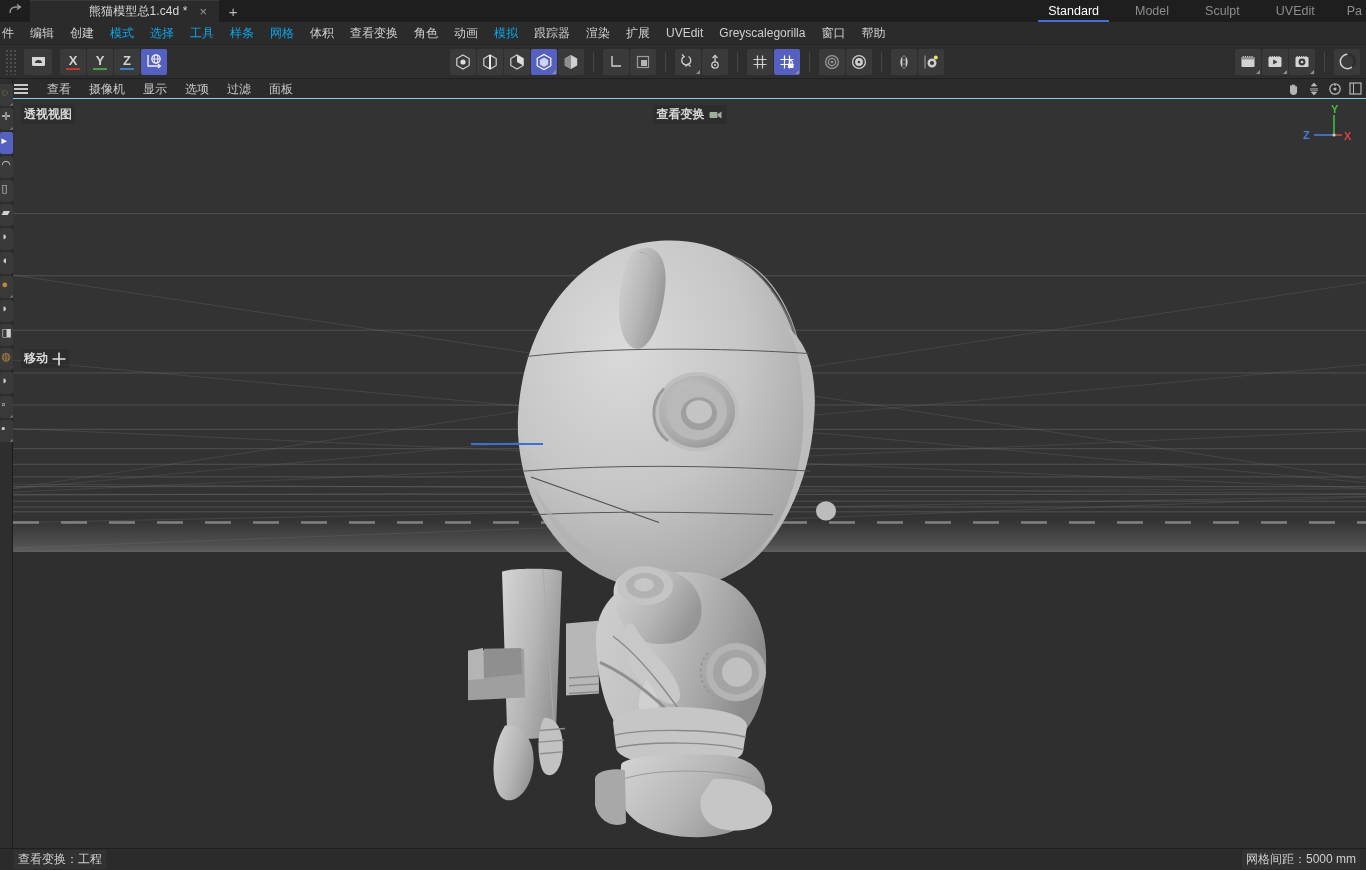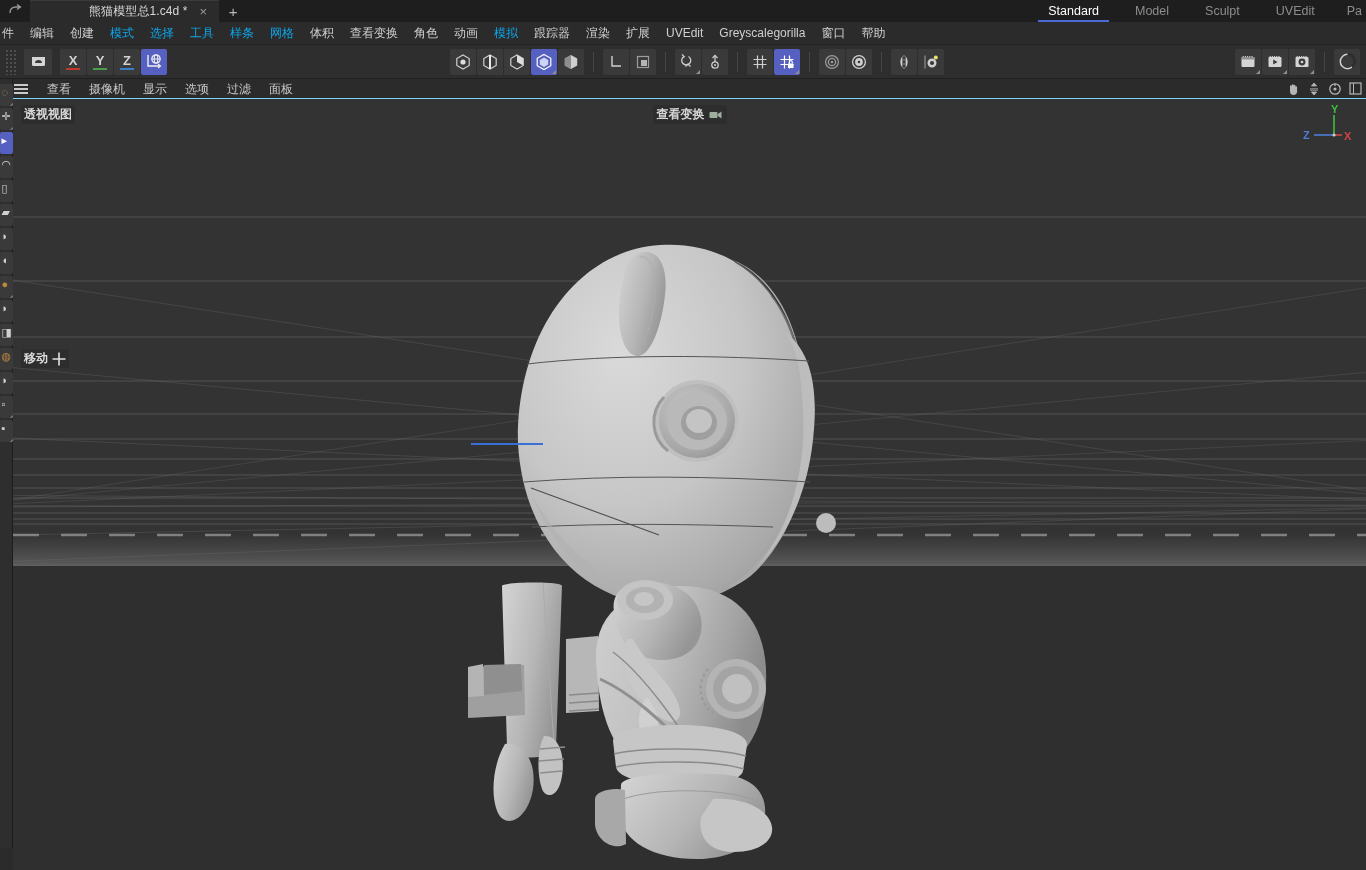--- a/index.html
+++ b/index.html
@@ -665,14 +665,18 @@
         <line x1="38" y1="30" x2="18" y2="30" stroke="#4a7ed8" stroke-width="1.6"></line>
         <line x1="38" y1="30" x2="46" y2="30" stroke="#d04545" stroke-width="1.6"></line>
         <circle cx="38" cy="30" r="1.6" fill="#c8c8c8"></circle>
         <text x="35" y="8" fill="#3fbf3f" font-size="11" font-family="Liberation Sans, sans-serif">Y</text>
         <text x="7" y="34" fill="#4a7ed8" font-size="11" font-family="Liberation Sans, sans-serif">Z</text>
         <text x="48" y="35" fill="#d04545" font-size="11" font-family="Liberation Sans, sans-serif">X</text>
       </svg>
     </div>
   </div>
 
+  <div class="statusbar">
+    <div class="status-left">查看变换：工程</div>
+    <div class="status-right">网格间距：5000 mm</div>
+  </div>
 
 </div>
 
 </body></html>

